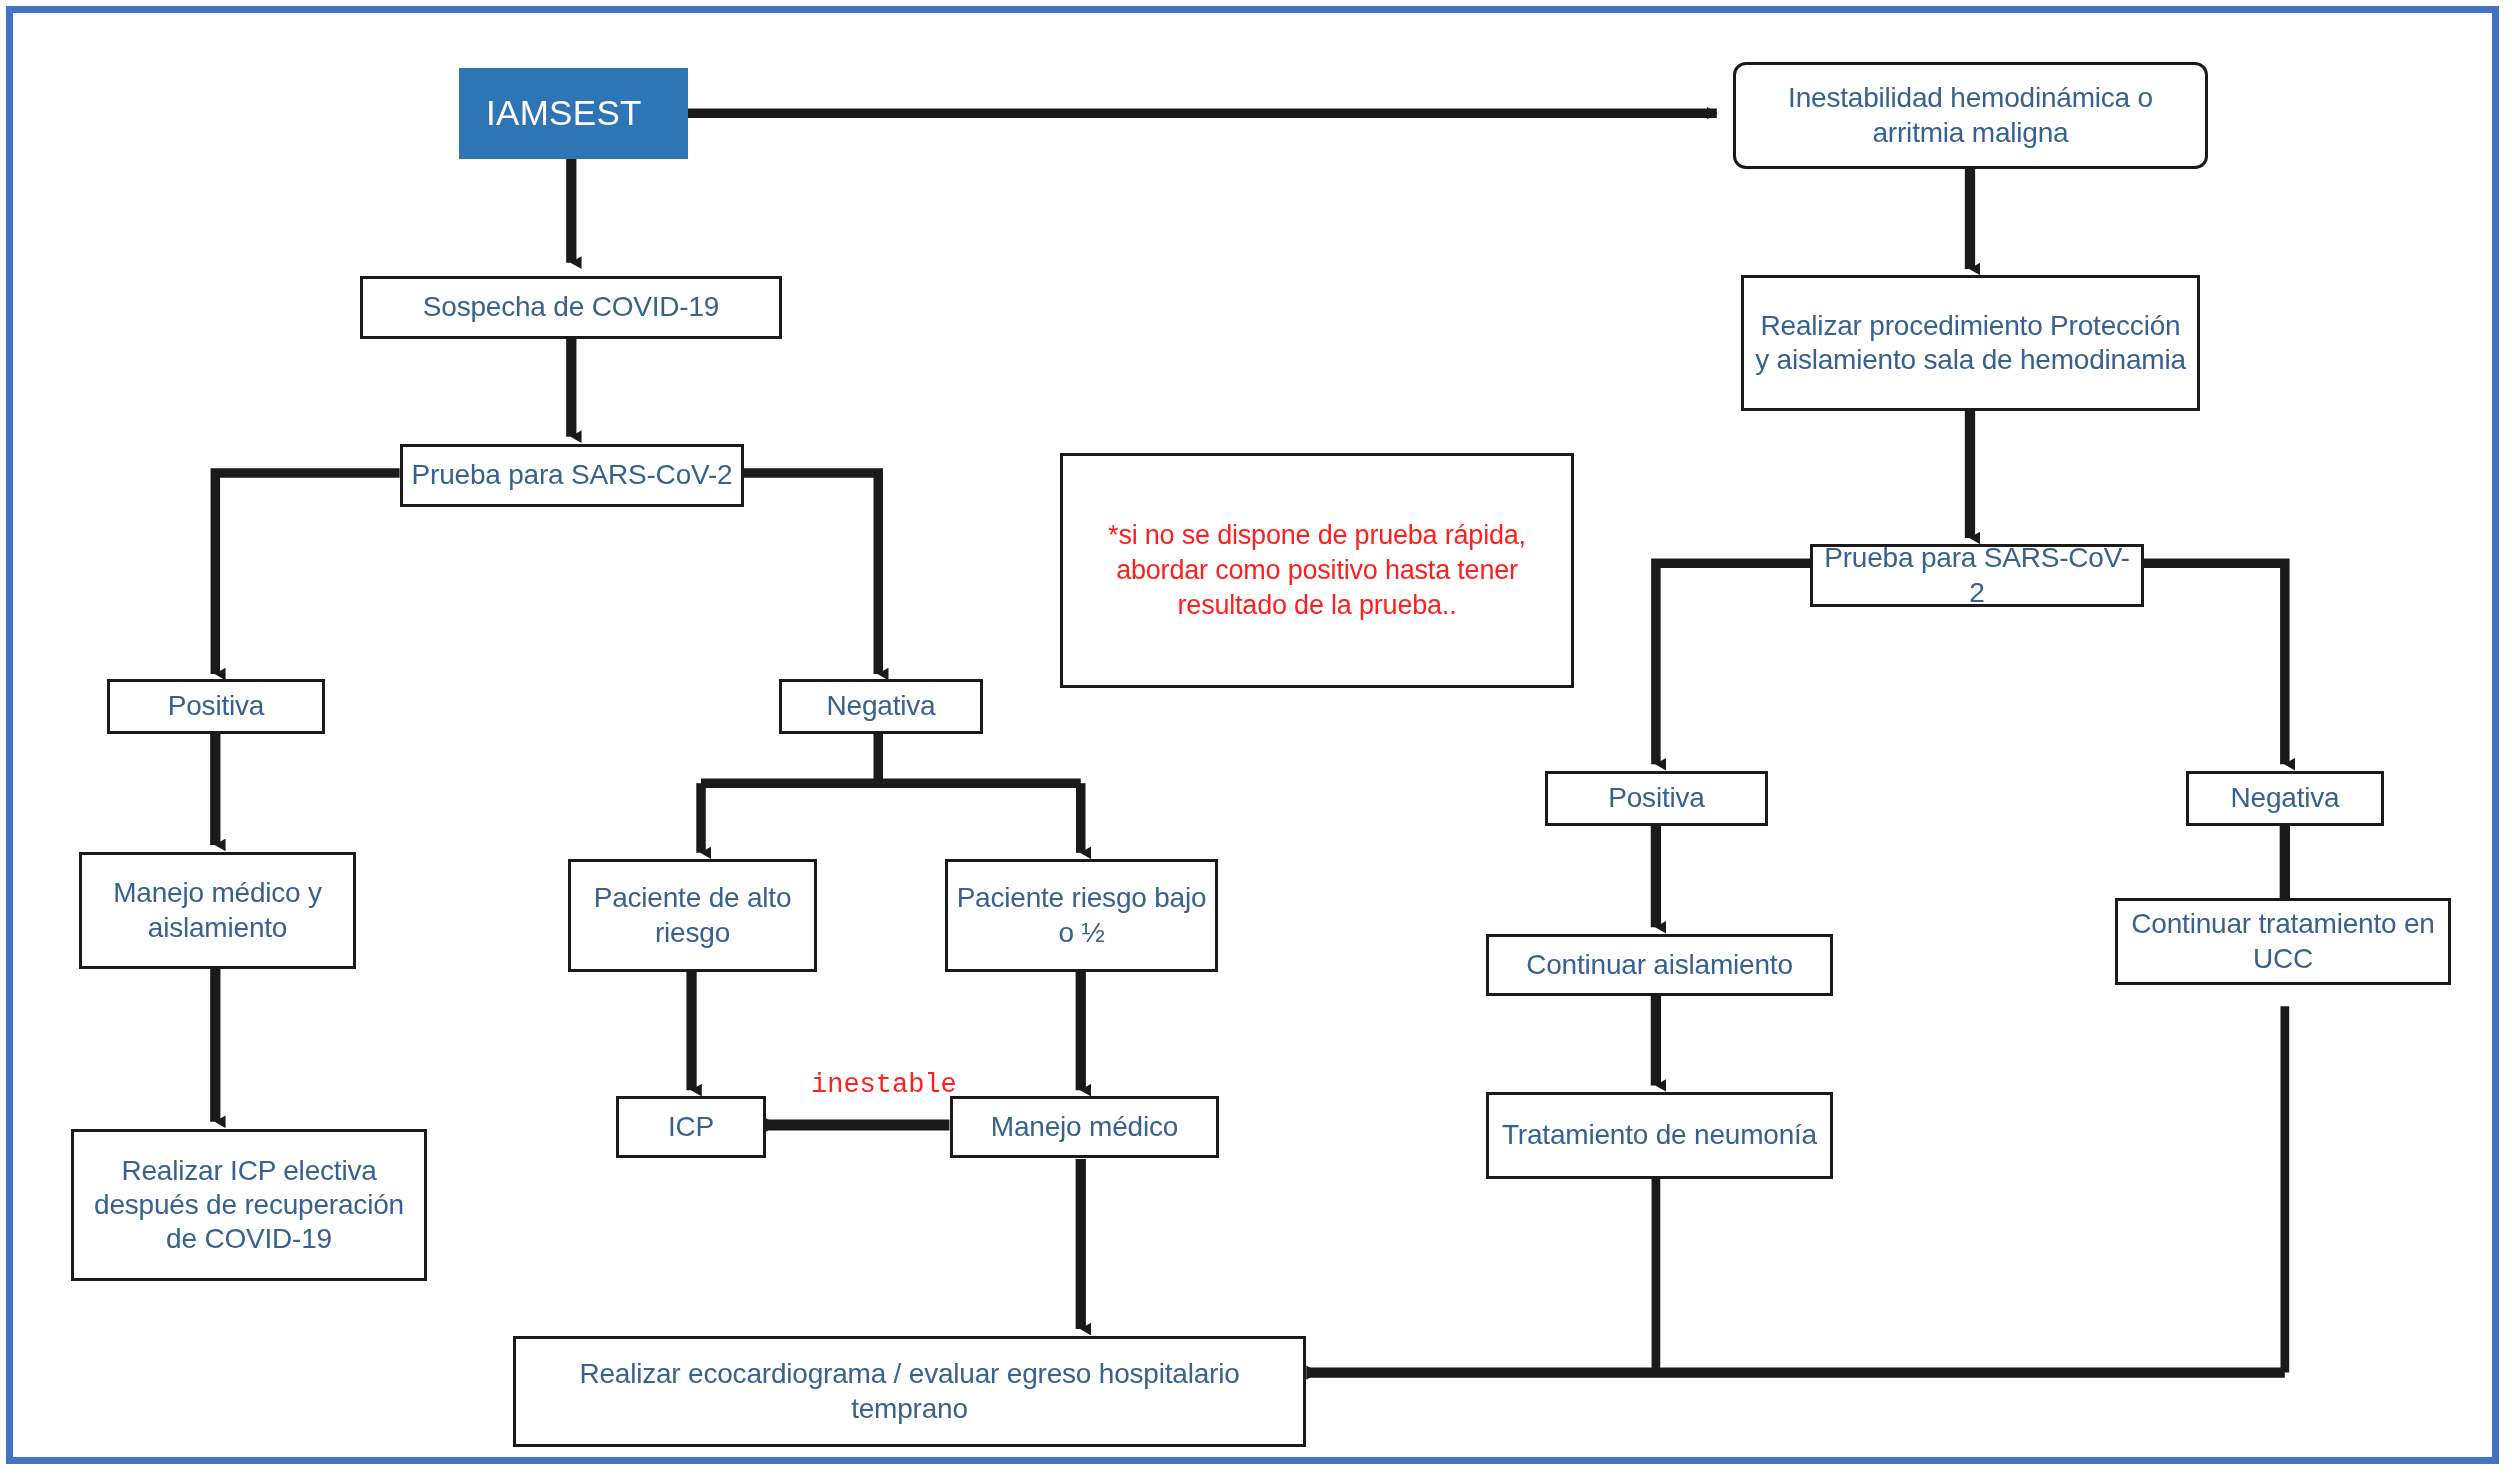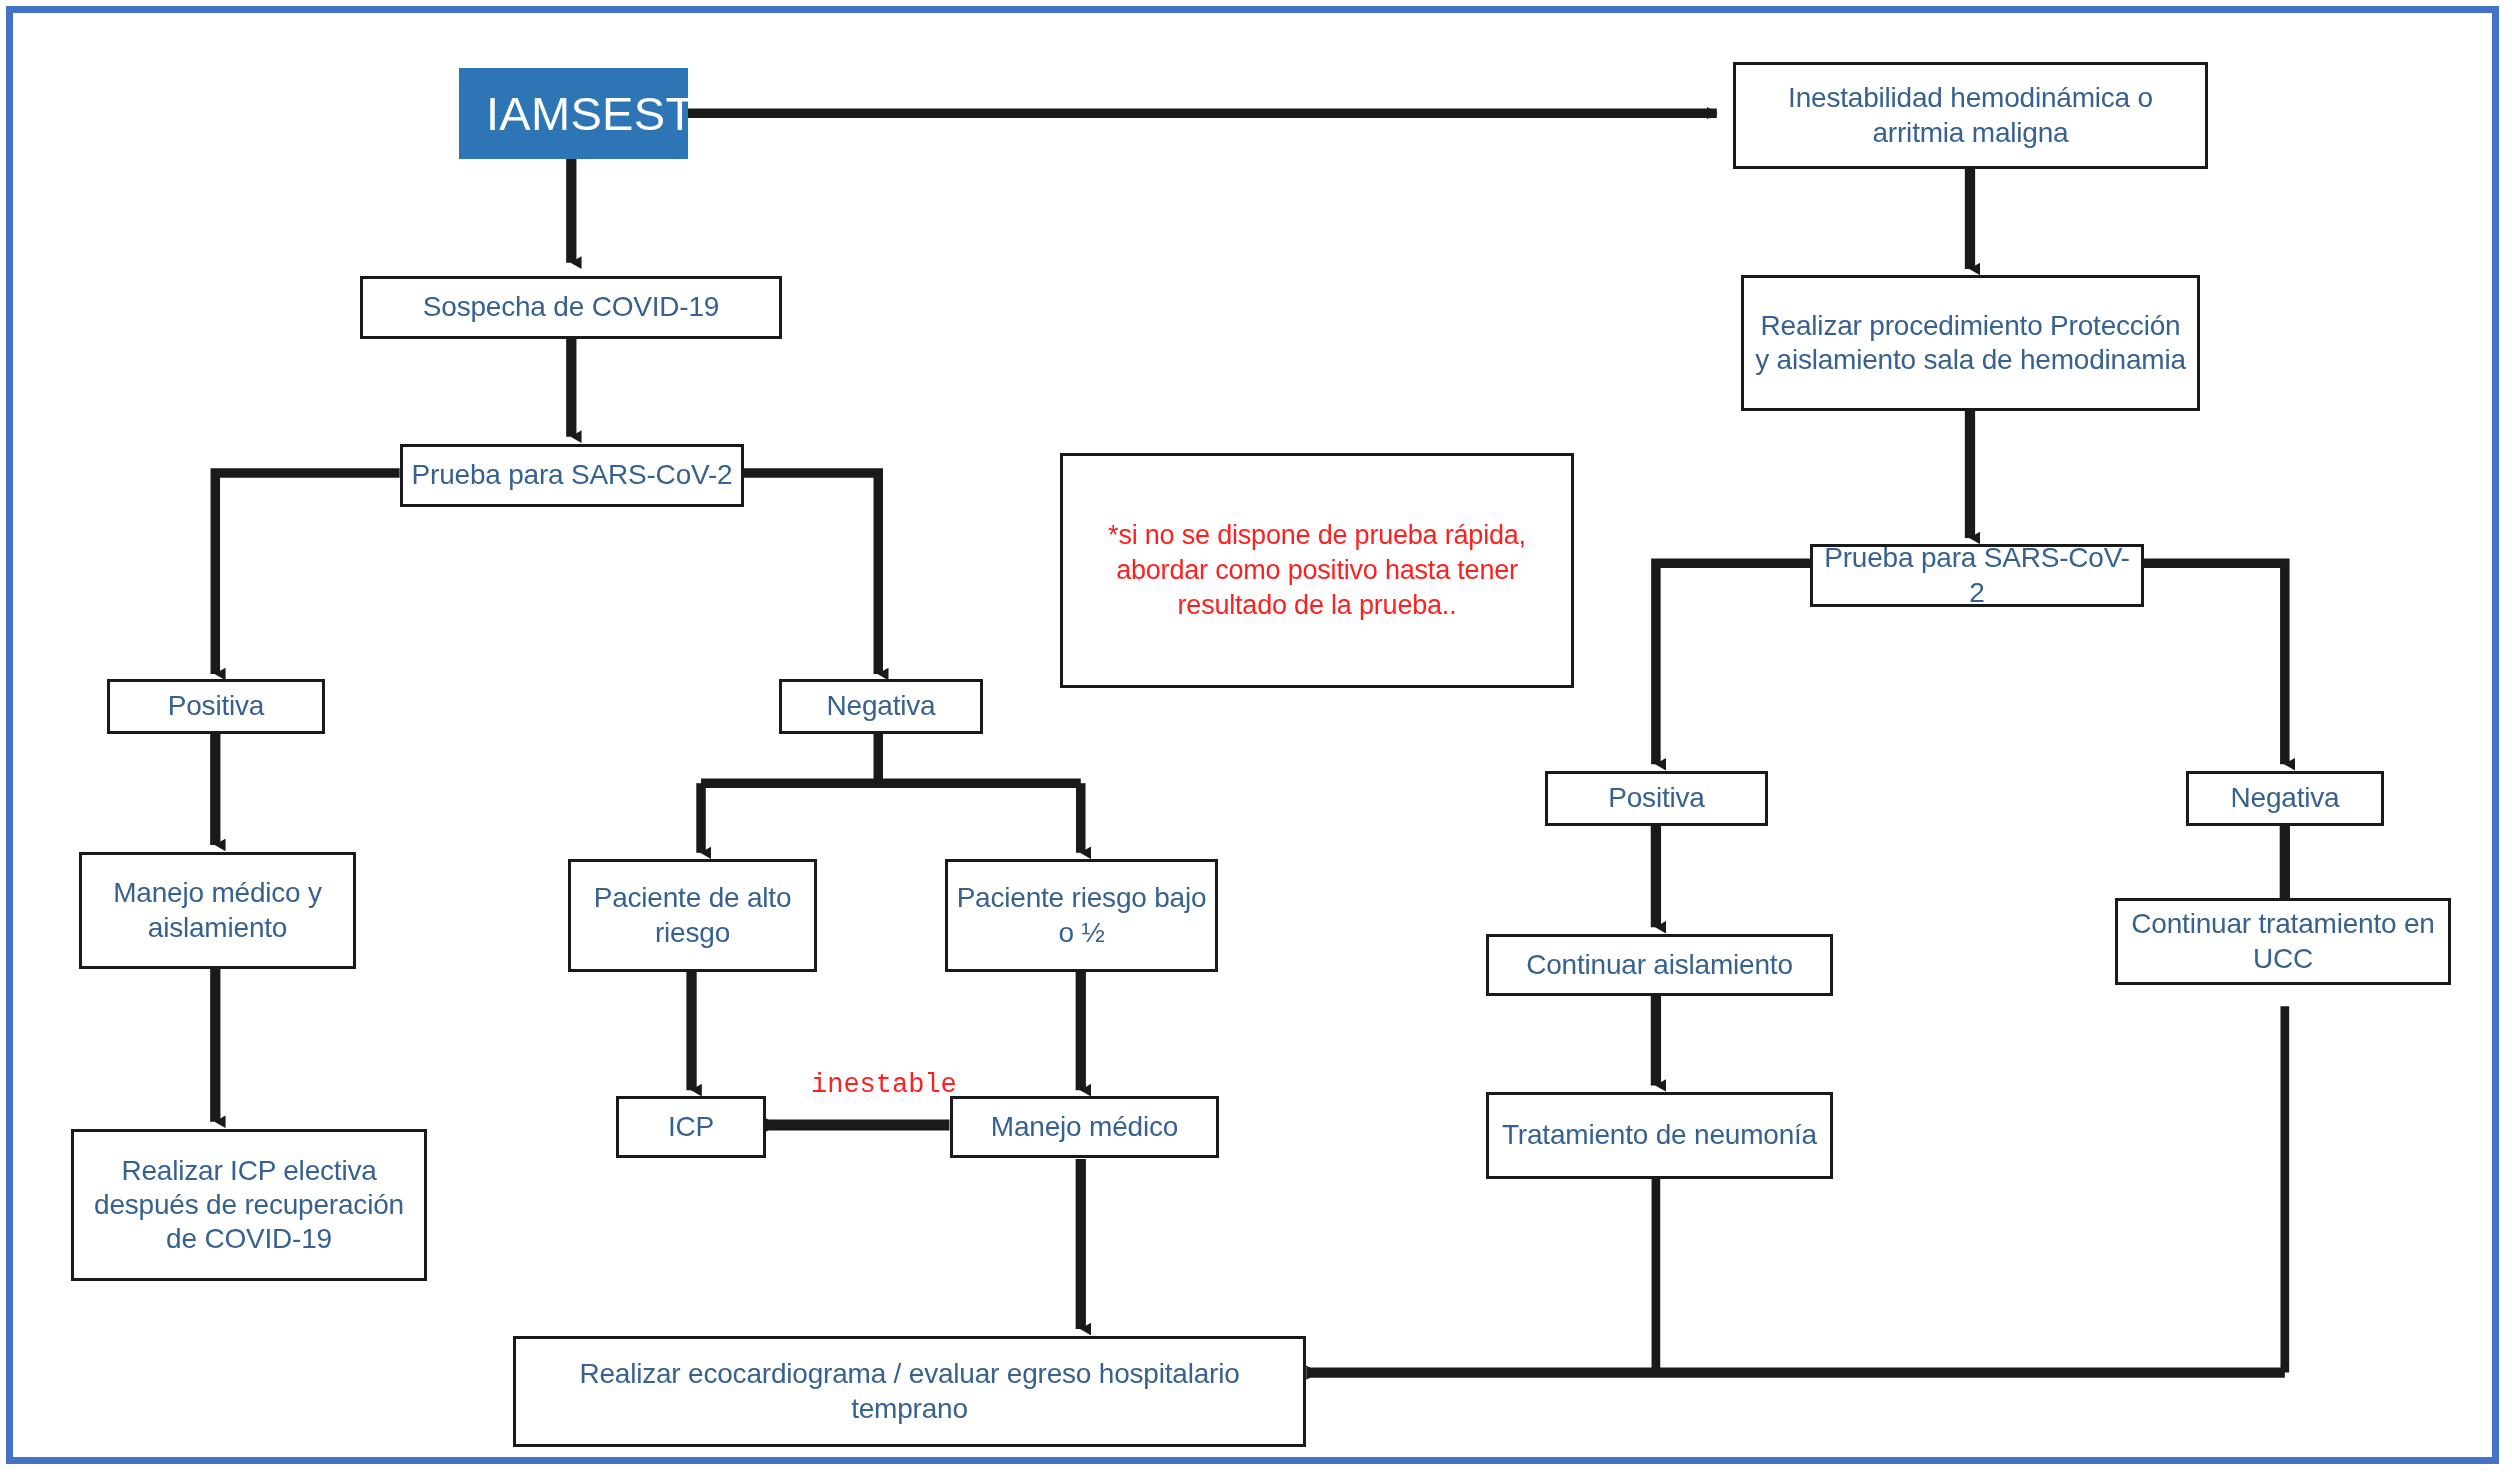--- a/index.html
+++ b/index.html
@@ -48,21 +48,21 @@
     align-items: center;
     justify-content: center;
     text-align: center;
     padding: 3.2px 8px;
     letter-spacing: -0.2px;
   }
   .node.accent {
     background: #2E75B6;
     border: none;
     color: #ffffff;
-    font-size: 47px;
+    font-size: 35px;
     font-weight: 400;
     justify-content: flex-start;
     padding-left: 27px;
     letter-spacing: 0.3px;
   }
   .node.note {
     color: #FF1F1F;
     font-size: 27px;
     line-height: 1.30;
     font-weight: 400;
@@ -191,21 +191,21 @@
   <div class="edge-label" style="left:811px; top:1070px;font-family:Liberation Mono, monospace;">inestable</div>
 
   <div class="node" style="left:513px; top:1336px; width:793px; height:111px;">
     <span>Realizar ecocardiograma / evaluar egreso hospitalario temprano</span>
   </div>
 
   <div class="node note" style="left:1060px; top:453px; width:514px; height:235px;">
     <span>*si no se dispone de prueba rápida, abordar como positivo hasta tener resultado de la prueba..</span>
   </div>
 
-  <div class="node" style="left:1733px; top:62px; width:475px; height:107px;">
+  <div class="node" style="left:1733px; top:62px; width:475px; height:107px;border-radius:13px;">
     <span>Inestabilidad hemodinámica o arritmia maligna</span>
   </div>
 
   <div class="node" style="left:1741px; top:275px; width:459px; height:136px;">
     <span>Realizar procedimiento Protección y aislamiento sala de hemodinamia</span>
   </div>
 
   <div class="node" style="left:1810px; top:544px; width:334px; height:63px;">
     <span>Prueba para SARS-CoV-2</span>
   </div>

